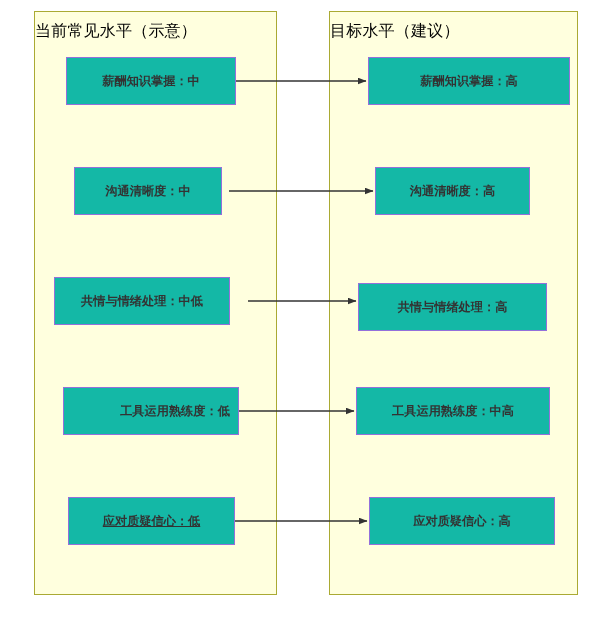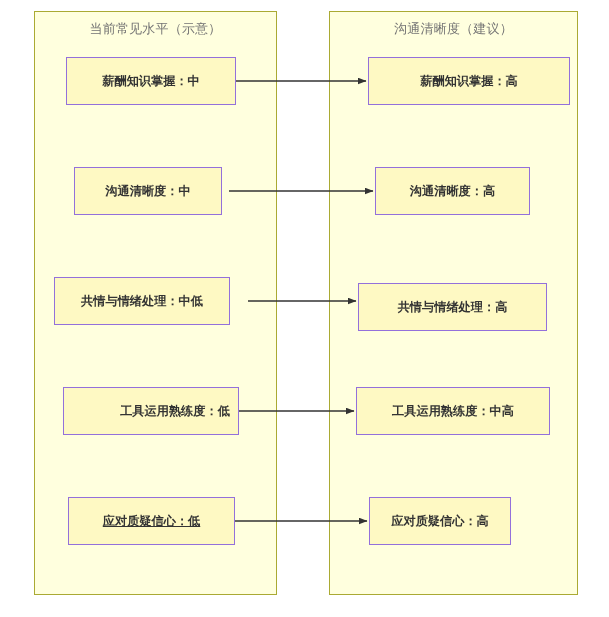--- a/index.html
+++ b/index.html
@@ -34,29 +34,28 @@
     left: 329px;
     top: 11px;
     width: 249px;
     height: 584px;
   }
   .panel-title {
     position: absolute;
     top: 9px;
     left: 0;
     right: 0;
-    text-align: center;
-    font-size: 13px;
-    color: #737373;
+    font-size: 16px;
+    color: #000000;
     line-height: 1.2;
     letter-spacing: 0.2px;
   }
   .node {
     position: absolute;
-    background: #fef9c3;
+    background: #14b8a6;
     border: 1px solid #9370db;
     box-sizing: border-box;
     display: flex;
     align-items: center;
     justify-content: center;
     font-size: 12.2px;
     color: #333333;
     font-weight: bold;
     white-space: nowrap;
     height: 48px;
@@ -73,34 +72,34 @@
 </head>
 <body>
 
 <div id="diagram">
 
   <div class="panel" id="panel-current">
     <div class="panel-title">当前常见水平（示意）</div>
   </div>
 
   <div class="panel" id="panel-target">
-    <div class="panel-title">沟通清晰度（建议）</div>
+    <div class="panel-title">目标水平（建议）</div>
   </div>
 
   <div class="node" style="left: 66px; top: 57px; width: 170px;">薪酬知识掌握：中</div>
   <div class="node" style="left: 74px; top: 167px; width: 148px;">沟通清晰度：中</div>
   <div class="node" style="left: 54px; top: 277px; width: 176px;">共情与情绪处理：中低</div>
   <div class="node" style="left: 63px; top: 387px; width: 176px; padding-left: 48px;">工具运用熟练度：低</div>
   <div class="node" style="left: 68px; top: 497px; width: 167px; text-decoration: underline;">应对质疑信心：低</div>
 
   <div class="node" style="left: 368px; top: 57px; width: 202px;">薪酬知识掌握：高</div>
   <div class="node" style="left: 375px; top: 167px; width: 155px;">沟通清晰度：高</div>
   <div class="node" style="left: 358px; top: 283px; width: 189px;">共情与情绪处理：高</div>
   <div class="node" style="left: 356px; top: 387px; width: 194px;">工具运用熟练度：中高</div>
-  <div class="node" style="left: 369px; top: 497px; width: 142px; text-align: right;">应对质疑信心：高</div>
+  <div class="node" style="left: 369px; top: 497px; width: 186px; text-align: right;">应对质疑信心：高</div>
 
   <svg id="edges">
     <defs>
       <marker id="arrowhead" markerWidth="9" markerHeight="7" refX="8.5" refY="3.5" orient="auto" markerUnits="userSpaceOnUse">
         <polygon points="0 0, 9 3.5, 0 7" fill="#333333"></polygon>
       </marker>
     </defs>
     <g id="edge-group">
         <line x1="236" y1="81" x2="366" y2="81" stroke="#333333" stroke-width="1.4" marker-end="url(#arrowhead)"></line>
         <line x1="229" y1="191" x2="373" y2="191" stroke="#333333" stroke-width="1.4" marker-end="url(#arrowhead)"></line>

